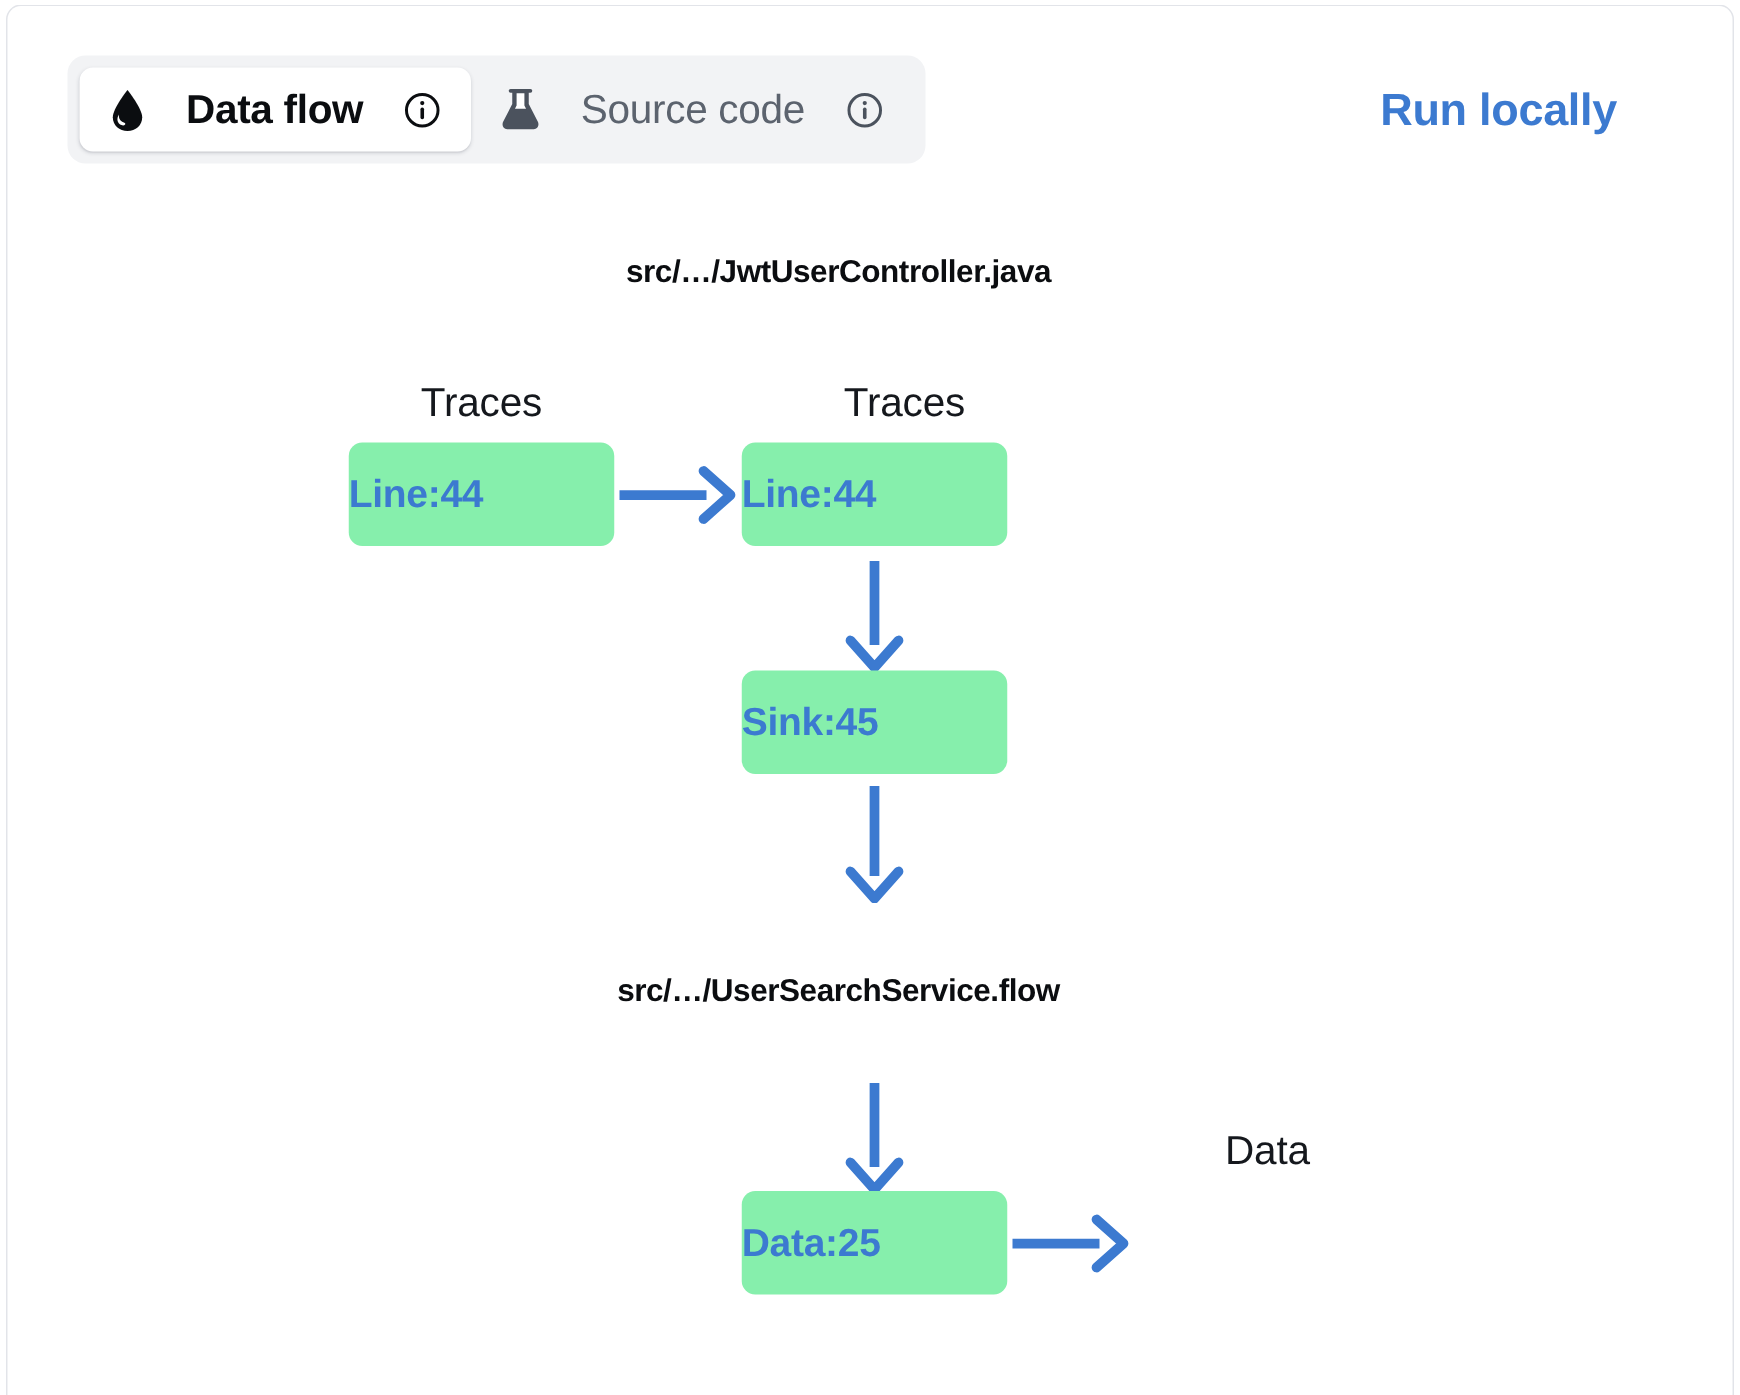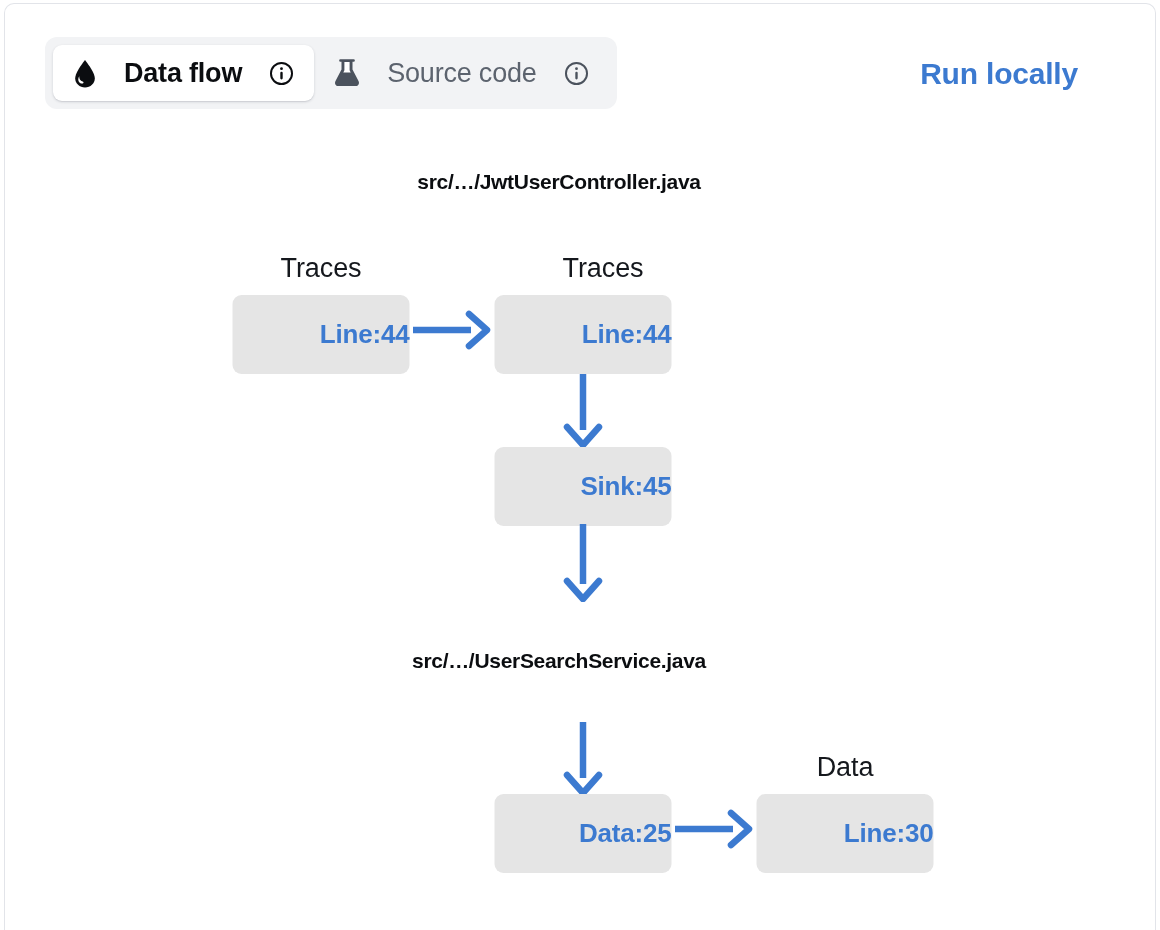--- a/index.html
+++ b/index.html
@@ -100,26 +100,26 @@
     font-size: 27px;
     font-weight: 400;
     color: #15181d;
     letter-spacing: -0.1px;
     white-space: nowrap;
     transform: translateX(-50%);
   }
 
   .node {
     position: absolute;
-    height: 79px;
-    background: #e5e5e5;
+    height: 69px;
+    background: #86efac;
     border-radius: 9px;
     display: flex;
     align-items: center;
-    justify-content: flex-end;
+    justify-content: flex-start;
     transform: translateX(-50%);
     cursor: pointer;
     box-sizing: border-box;
   }
   .node-label {
     font-size: 26px;
     font-weight: 700;
     color: #3c7ad0;
     letter-spacing: -0.2px;
     white-space: nowrap;
@@ -199,36 +199,33 @@
 
     <div class="node" style="left:578px; top:443px; width:177px;">
       <span class="node-label">Sink:45</span>
     </div>
 
     <svg class="arrow" style="left:552px; top:518px;" width="52" height="80">
       <line x1="26" y1="2" x2="26" y2="62" stroke="#3c7ad0" stroke-width="6.5" stroke-linecap="butt"></line>
       <polyline points="10,59 26,77 42,59" fill="none" stroke="#3c7ad0" stroke-width="6.5" stroke-linecap="round" stroke-linejoin="round"></polyline>
     </svg>
 
-    <div class="file-title" style="left:554px; top:645px;">src/…/UserSearchService.java</div>
+    <div class="file-title" style="left:554px; top:645px;">src/…/UserSearchService.flow</div>
 
     <svg class="arrow" style="left:552px; top:716px;" width="52" height="76">
       <line x1="26" y1="2" x2="26" y2="58" stroke="#3c7ad0" stroke-width="6.5" stroke-linecap="butt"></line>
       <polyline points="10,55 26,73 42,55" fill="none" stroke="#3c7ad0" stroke-width="6.5" stroke-linecap="round" stroke-linejoin="round"></polyline>
     </svg>
 
     <div class="col-label" style="left:840px; top:748px;">Data</div>
 
     <div class="node" style="left:578px; top:790px; width:177px;">
       <span class="node-label">Data:25</span>
     </div>
 
     <svg class="arrow" style="left:668px; top:802px;" width="86" height="46">
       <line x1="2" y1="23" x2="60" y2="23" stroke="#3c7ad0" stroke-width="6.5" stroke-linecap="butt"></line>
       <polyline points="58,7 76,23 58,39" fill="none" stroke="#3c7ad0" stroke-width="6.5" stroke-linecap="round" stroke-linejoin="round"></polyline>
     </svg>
 
-    <div class="node" style="left:840px; top:790px; width:177px;">
-      <span class="node-label">Line:30</span>
-    </div>
 
   </div>
 </div>
 
 </body></html>

